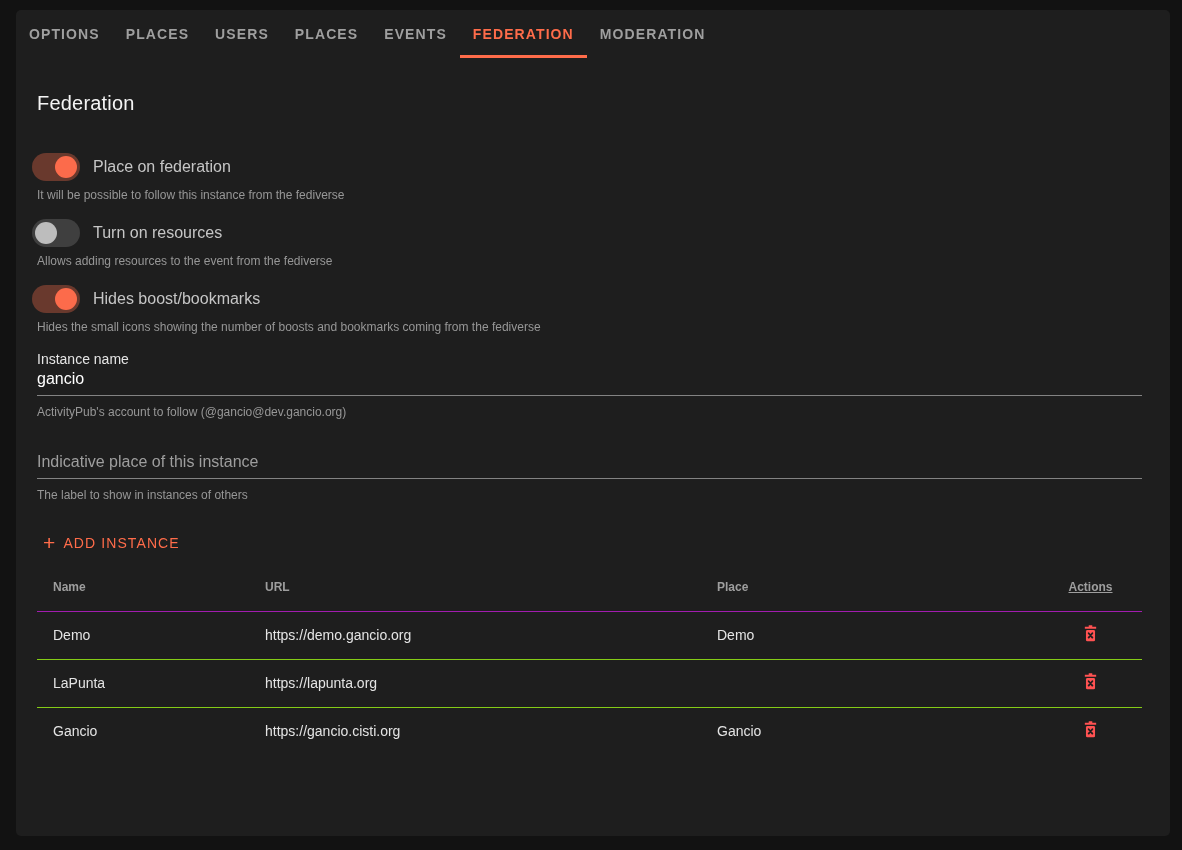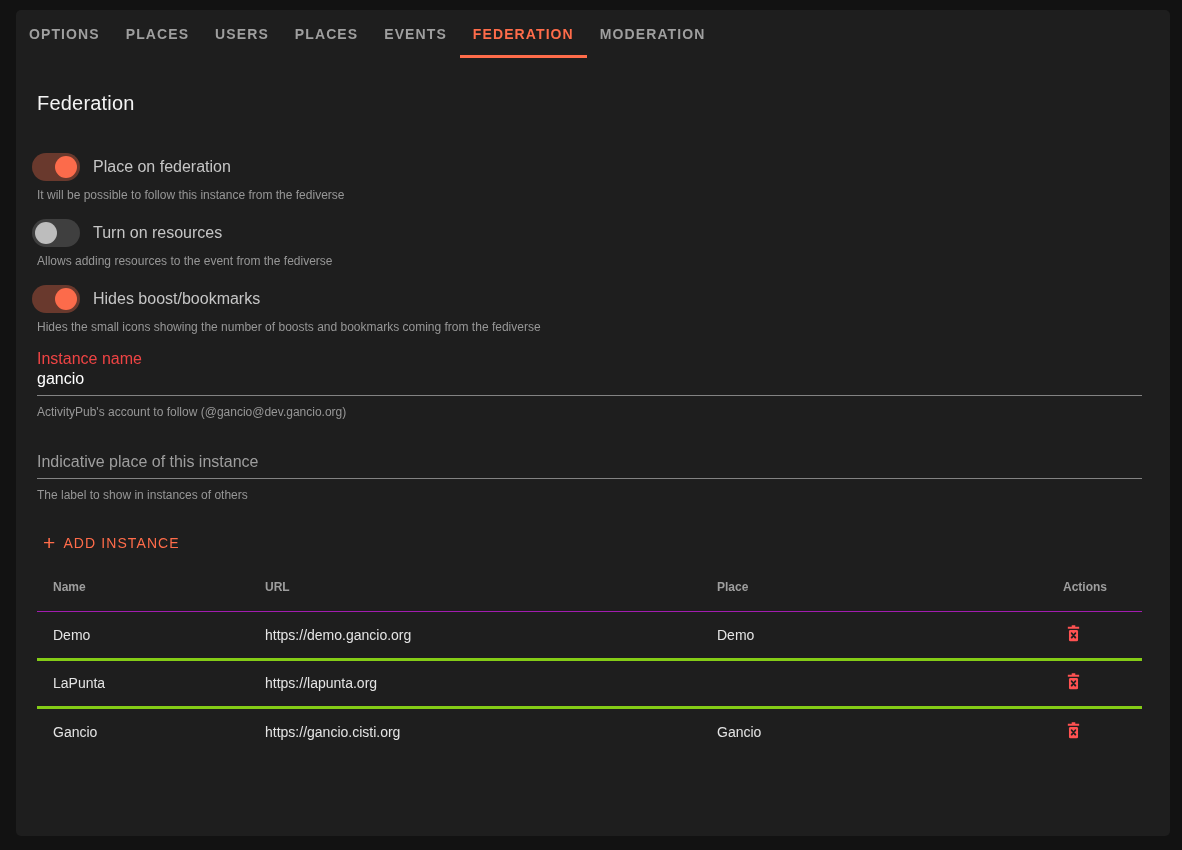--- a/index.html
+++ b/index.html
@@ -78,21 +78,21 @@
     color: #c6c6c6;
   }
   .hint {
     margin-top: 6px;
     font-size: 12px;
     line-height: 16px;
     color: #979797;
   }
   
   .text-field { margin-top: 16px; }
-  .tf-label { font-size: 16px; line-height: 16px; color: #ef4444; }
+  .tf-label { font-size: 14px; line-height: 16px; color: #e5e5e5; }
   .tf-input {
     display: block;
     width: 100%;
     background: transparent;
     border: none;
     border-bottom: 1px solid rgba(255,255,255,0.45);
     outline: none;
     color: #ffffff;
     font-family: "Liberation Sans", "DejaVu Sans", sans-serif;
     font-size: 16px;
@@ -132,24 +132,24 @@
     font-weight: 700;
     color: #9e9e9e;
     padding: 0 16px;
     border-bottom: 1px solid #a21caf;
   }
   .instances td {
     height: 48px;
     font-size: 14px;
     color: #e4e4e4;
     padding: 0 16px;
-    border-bottom: 3px solid #84cc16;
+    border-bottom: 1px solid #84cc16;
   }
   .instances tr:last-child td { border-bottom: none; }
-  .instances th.actions, .instances td.actions { text-align: left; padding-right: 24px; }
+  .instances th.actions, .instances td.actions { text-align: center; padding-right: 24px; text-decoration: underline; }
   .trash-btn {
     background: none; border: none; cursor: pointer;
     padding: 2px; line-height: 0;
   }
 </style>
 </head>
 <body>
 
 <div class="card">
 

